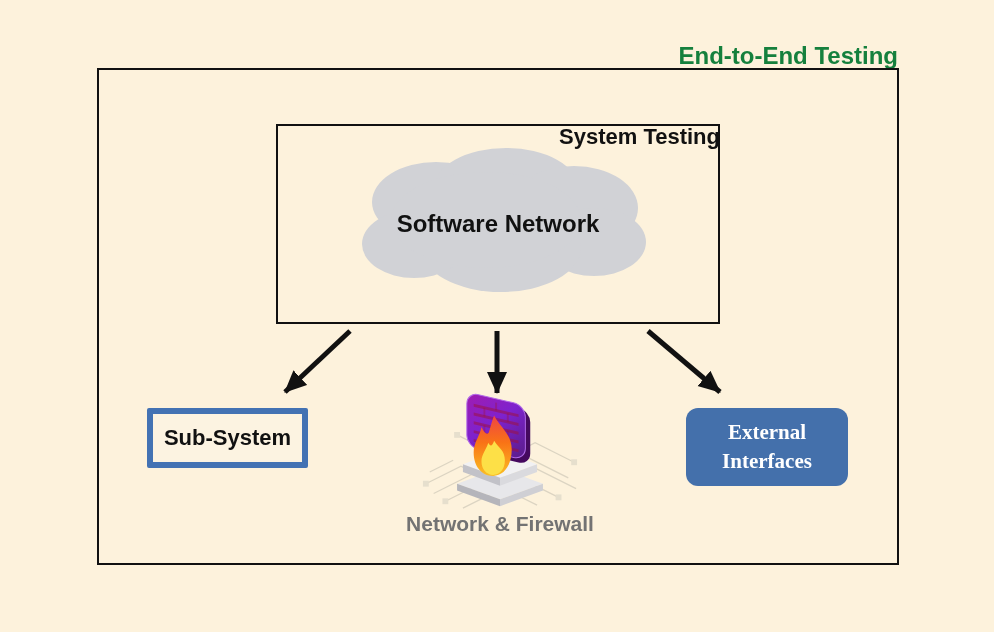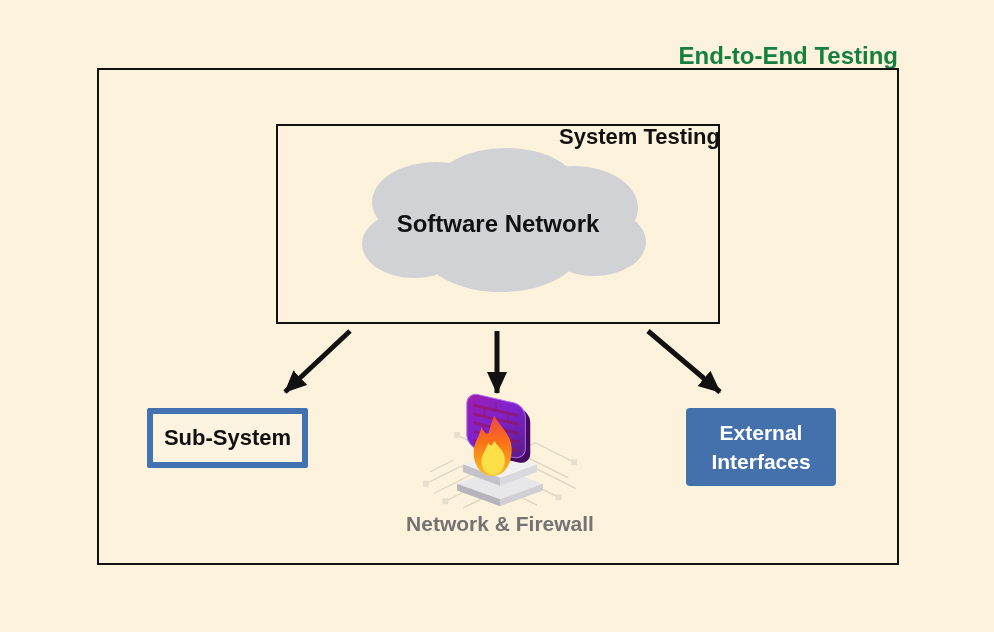--- a/index.html
+++ b/index.html
@@ -47,23 +47,23 @@
   }
   .subsystem-box {
     position: absolute; left: 147px; top: 408px; width: 161px; height: 60px;
     border: 6px solid #4372B3; background: #FCF3E1; border-radius: 2px;
     display: flex; align-items: center; justify-content: center;
   }
   .subsystem-box .lbl {
     font-size: 22px; font-weight: 700; color: #111111; white-space: nowrap;
   }
   .external-box {
-    position: absolute; left: 686px; top: 408px; width: 150px; height: 78px;
-    background: #4470AB; border-radius: 4px;
-    display: flex; align-items: center; justify-content: center; text-align: center;
+    position: absolute; left: 686px; top: 408px; width: 162px; height: 78px;
+    background: #4470AB; border-radius: 12px;
+    display: flex; align-items: center; justify-content: center; text-align: center; font-family: Liberation Serif, serif;
   }
   .external-box .lbl {
     font-size: 21px; font-weight: 700; color: #FFFFFF; line-height: 29px;
     width: 140px;
   }
   .firewall-wrap {
     position: absolute; left: 420px; top: 390px; width: 160px; height: 123px;
   }
   .firewall-wrap svg { width: 100%; height: 100%; display: block; }
   .network-label {

